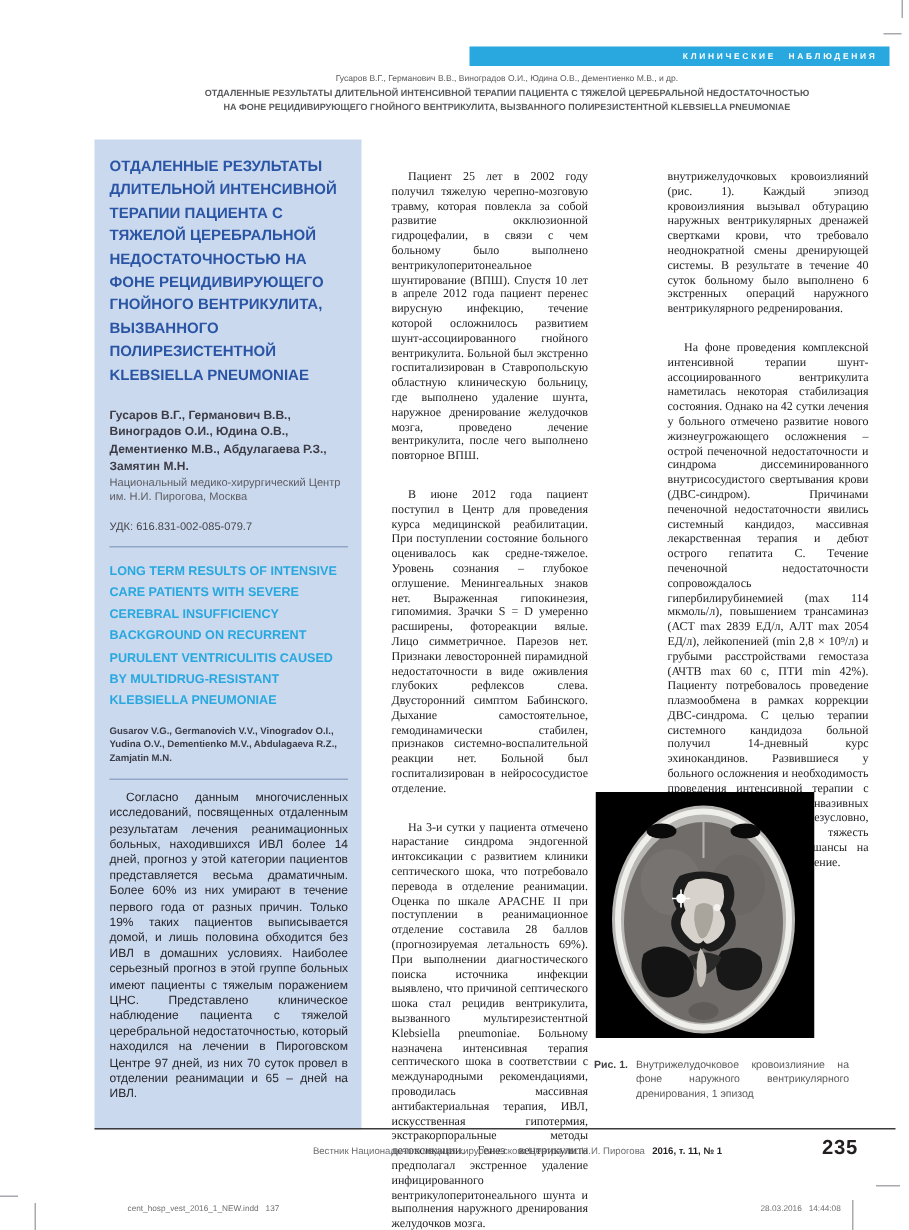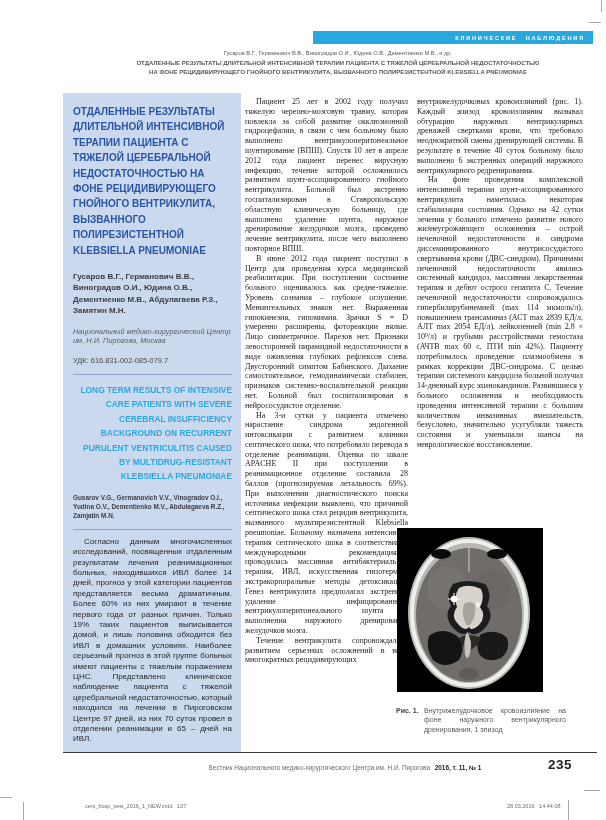--- a/index.html
+++ b/index.html
@@ -20,37 +20,37 @@
   .head-authors{top:50px;font-size:5.7px;}
   .head-title1{top:59.5px;font-size:6px;font-weight:600;white-space:nowrap;}
   .head-title2{top:68.5px;font-size:6px;font-weight:600;white-space:nowrap;}
   
   .panel{
     position:absolute;left:63px;top:93px;width:178px;height:660px;
     background:#cbd9ee;box-sizing:border-box;padding:9px 9px 0 10px;
   }
   .panel-title-ru{color:#2a55a4;font-size:10px;font-weight:bold;line-height:15.4px;margin-top:2px;}
   .panel-authors-ru{color:#3c3c46;font-size:8px;font-weight:bold;line-height:11.4px;margin-top:13px;}
-  .panel-affil{color:#5b5b60;font-size:7.4px;font-style:italic;line-height:9.6px;margin-top:10px;}
+  .panel-affil{color:#5b5b60;font-size:7.4px;line-height:9.6px;}
   .panel-udk{color:#46464c;font-size:7.4px;margin-top:10px;}
   .panel-rule{border:0;border-top:1px solid #92a6c8;margin:9px 0 0 0;}
-  .panel-title-en{color:#29a8e0;font-size:8.4px;font-weight:bold;line-height:14.4px;margin-top:8px;text-align:right;}
+  .panel-title-en{color:#29a8e0;font-size:8.4px;font-weight:bold;line-height:14.4px;margin-top:8px;}
   .panel-authors-en{color:#3c3c46;font-size:6.4px;font-weight:bold;line-height:9px;margin-top:9px;}
   .panel-abstract{
     font-family:Liberation Sans, sans-serif;color:#26262a;font-size:8px;line-height:10.4px;
     text-align:justify;text-indent:11px;margin-top:7px;hyphens:auto;
   }
   
   .col{
     position:absolute;top:97px;font-family:"Liberation Serif",serif;color:#232327;
     font-size:8px;line-height:9.8px;text-align:justify;hyphens:auto;
   }
-  .col p{margin:0;text-indent:11px;}
+  .col p{margin:16px;text-indent:11px;}
   .col-1{left:245px;width:163px;}
-  .col-2{left:417px;width:166px;}
+  .col-2{left:429px;width:166px;}
   
   .figure-img{position:absolute;left:397px;top:528px;width:146px;height:164px;}
   .figure-caption{
     position:absolute;left:396px;top:706px;width:170px;display:flex;
     font-size:7px;line-height:9.4px;
   }
   .figure-caption .fig-label{flex:0 0 28px;font-weight:bold;color:#3f3f44;}
   .figure-caption .fig-text{flex:1;color:#58595b;text-align:justify;}
   
   .footer-rule{position:absolute;left:63px;top:752px;width:534px;height:1px;background:#3b3b3b;}

